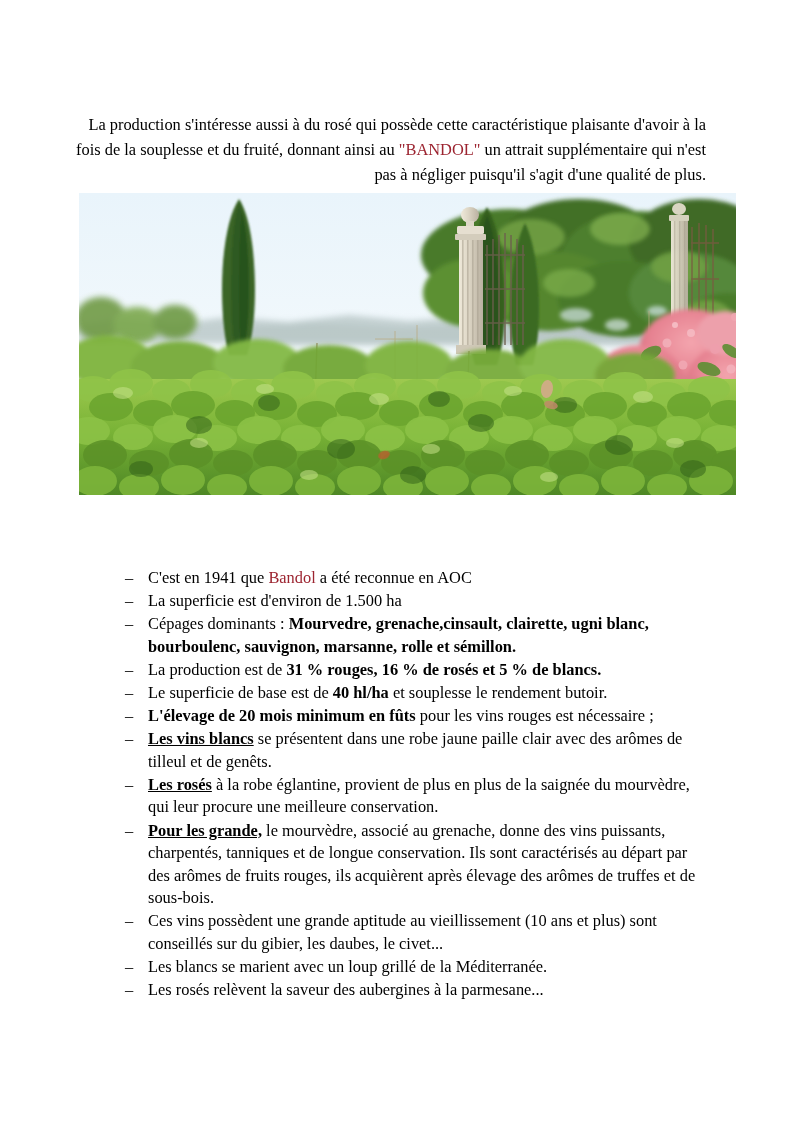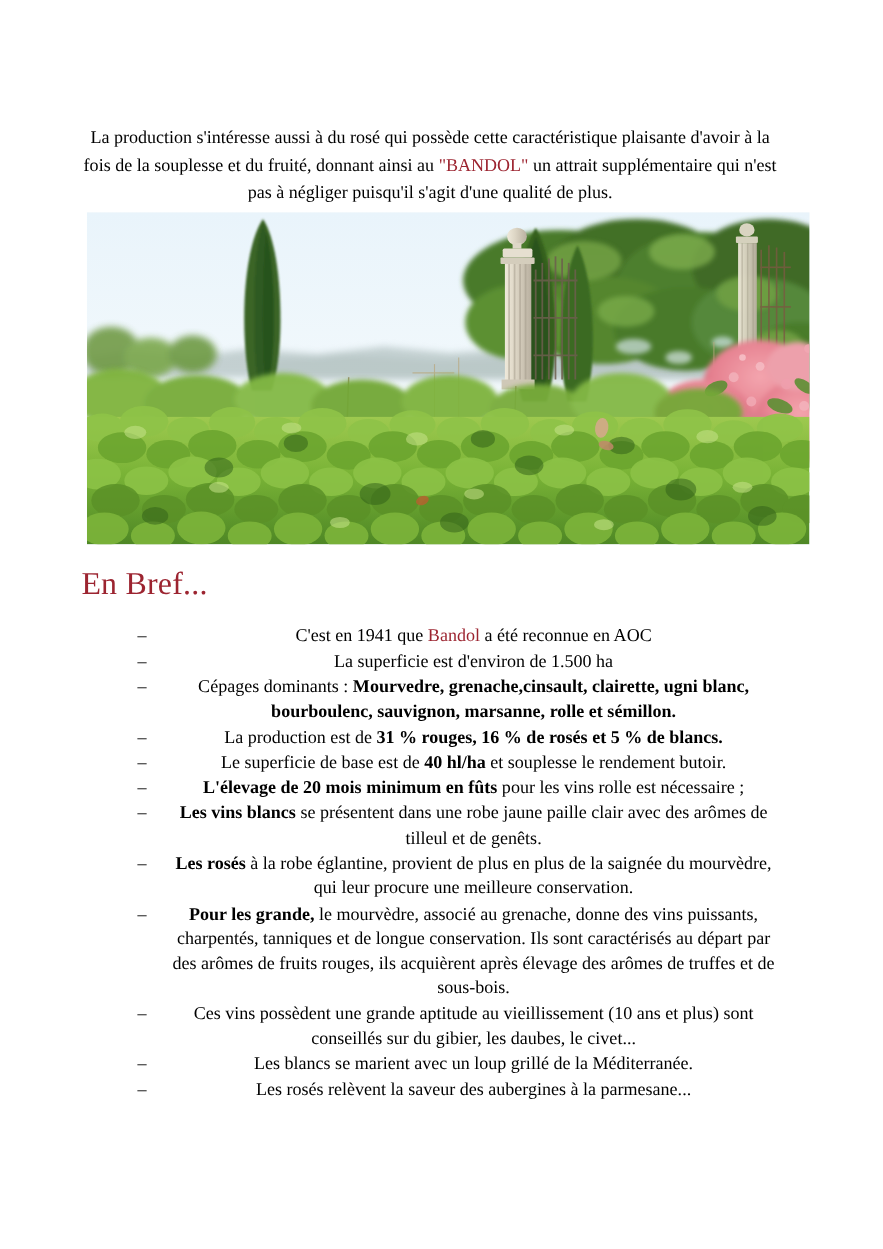--- a/index.html
+++ b/index.html
@@ -25,21 +25,21 @@
   }
 
   
   .intro {
     position: absolute;
     left: 76px;
     top: 97px;
     width: 630px;
     font-size: 16.4px;
     line-height: 24.6px;
-    text-align: center;
+    text-align: right;
   }
   .accent { color: #9c2430; }
 
   
   .photo-wrap {
     position: absolute;
     left: 79px;
     top: 193px;
     width: 657px;
     height: 302px;
@@ -81,24 +81,24 @@
     padding-left: 25px;
     margin: 0 0 0.5px 0;
   }
   .li > .dash {
     position: absolute;
     left: 2px;
     top: 0;
     width: 14px;
     color: #000;
   }
-  .li .body { display: block; text-align: center; }
+  .li .body { display: block; }
 
   b, .b { font-weight: bold; }
-  .bu { font-weight: bold; }
+  .bu { font-weight: bold; text-decoration: underline; }
 </style>
 </head>
 <body>
 
 <div class="page">
 
   <p class="intro"><span>La production s'intéresse aussi à du rosé qui possède cette caractéristique plaisante d'avoir à la fois de la souplesse et du fruité, donnant ainsi au </span><span class="accent">"BANDOL"</span><span> un attrait supplémentaire qui n'est pas à négliger puisqu'il s'agit d'une qualité de plus.</span></p>
 
   <div class="photo-wrap">
     <div class="photo">
@@ -414,21 +414,20 @@
           <g opacity="0.85">
             <ellipse cx="305" cy="262" rx="6" ry="4" fill="#b4632f" transform="rotate(-20 305 262)"></ellipse>
             <ellipse cx="472" cy="212" rx="7" ry="4" fill="#c08a6a" transform="rotate(15 472 212)"></ellipse>
             <ellipse cx="468" cy="196" rx="6" ry="9" fill="#d8a98e" transform="rotate(8 468 196)"></ellipse>
           </g>
         </g>
       </svg>
     </div>
   </div>
 
-  <div class="heading">En Bref...</div>
 
   <div class="brief-list">
       <div class="li">
         <span class="dash">–</span>
         <span class="body"><span>C'est en 1941 que </span><span class="accent">Bandol</span><span> a été reconnue en AOC</span></span>
       </div>
       <div class="li">
         <span class="dash">–</span>
         <span class="body"><span>La superficie est d'environ de 1.500 ha</span></span>
       </div>
@@ -439,21 +438,21 @@
       <div class="li">
         <span class="dash">–</span>
         <span class="body"><span>La production est de </span><span class="b">31 % rouges, 16 % de rosés et 5 % de blancs.</span></span>
       </div>
       <div class="li">
         <span class="dash">–</span>
         <span class="body"><span>Le superficie de base est de </span><span class="b">40 hl/ha</span><span> et souplesse le rendement butoir.</span></span>
       </div>
       <div class="li">
         <span class="dash">–</span>
-        <span class="body"><span class="b">L'élevage de 20 mois minimum en fûts</span><span> pour les vins rolle est nécessaire ;</span></span>
+        <span class="body"><span class="b">L'élevage de 20 mois minimum en fûts</span><span> pour les vins rouges est nécessaire ;</span></span>
       </div>
       <div class="li">
         <span class="dash">–</span>
         <span class="body"><span class="bu">Les vins blancs</span><span> se présentent dans une robe jaune paille clair avec des arômes de tilleul et de genêts.</span></span>
       </div>
       <div class="li">
         <span class="dash">–</span>
         <span class="body"><span class="bu">Les rosés</span><span> à la robe églantine, provient de plus en plus de la saignée du mourvèdre, qui leur procure une meilleure conservation.</span></span>
       </div>
       <div class="li">

